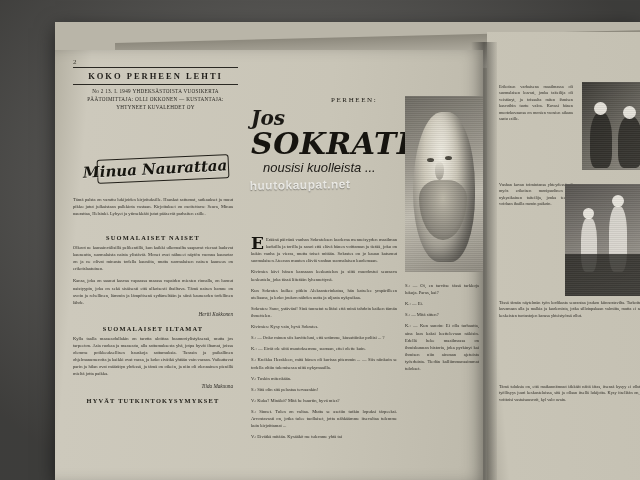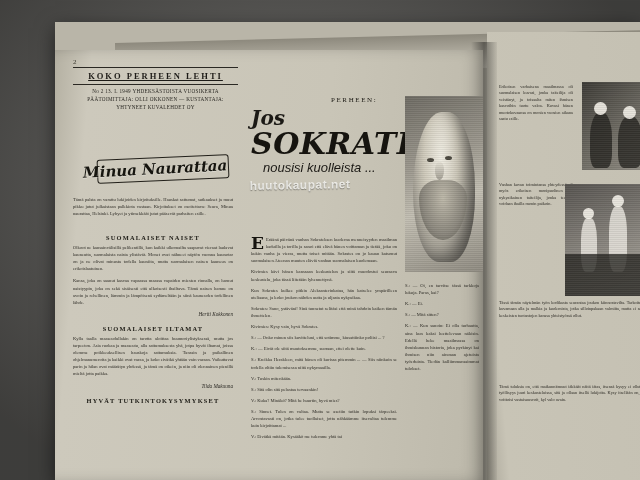--- a/index.html
+++ b/index.html
@@ -43,21 +43,21 @@
   
   .pgnum{position:absolute;left:18px;top:8px;font-size:7px;color:#3a382f;}
 
   .masthead{position:absolute;left:18px;top:14px;width:165px;text-align:center;}
   .seura{
     font-family:"DejaVu Serif", serif;
     font-weight:bold;font-size:38px;letter-spacing:1px;color:#1c1a16;
     line-height:1;
     text-shadow:1px 1px 0 rgba(255,255,255,.35);
   }
-  .seura-sub{font-size:8.5px;letter-spacing:2px;color:#1d1b17;margin-top:3px;font-weight:bold;text-decoration:underline;}
+  .seura-sub{font-size:8.5px;letter-spacing:2px;color:#1d1b17;margin-top:3px;font-weight:bold;}
   .rule{height:1px;background:#2a2823;margin:3px 0;}
   .mast-meta{font-size:5.2px;color:#2b2924;line-height:1.5;letter-spacing:.3px;}
 
   .minua{position:absolute;left:28px;top:110px;width:148px;height:28px;}
   .minua-ink{
     font-family:"DejaVu Serif", serif;
     font-style:italic;font-weight:bold;font-size:15px;color:#16150f;
     transform:rotate(-3deg);
     text-shadow:0 1px 0 rgba(255,255,255,.3);
   }

